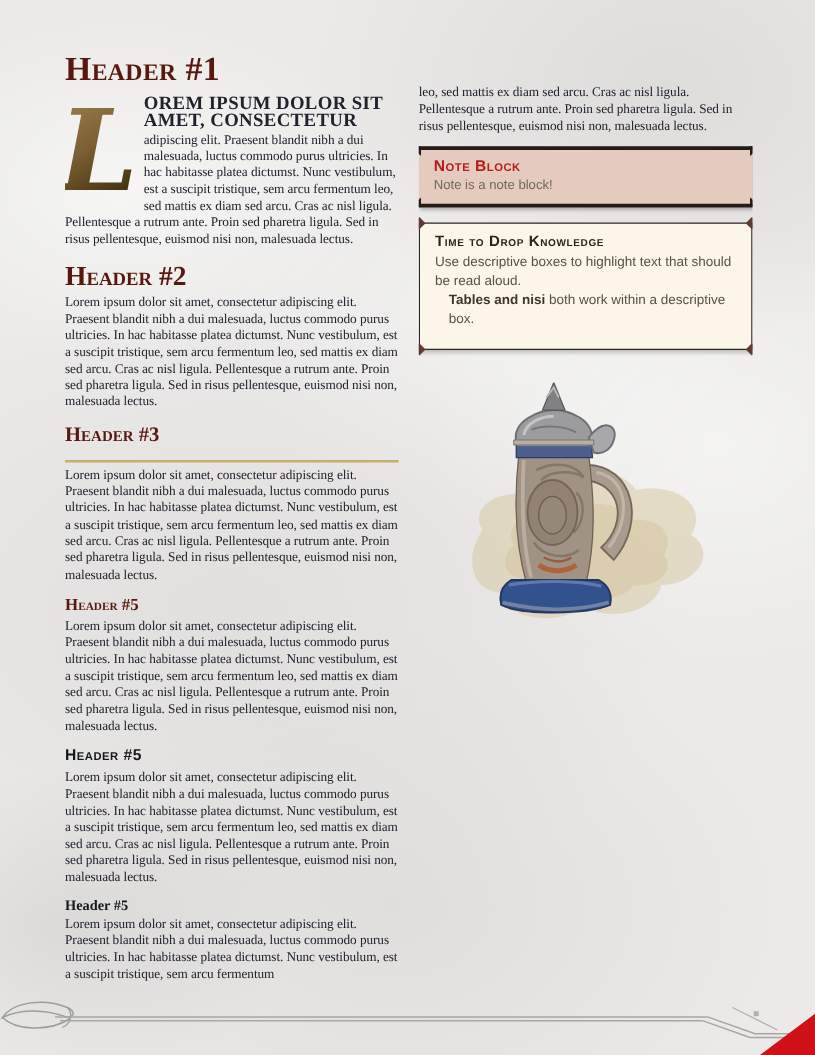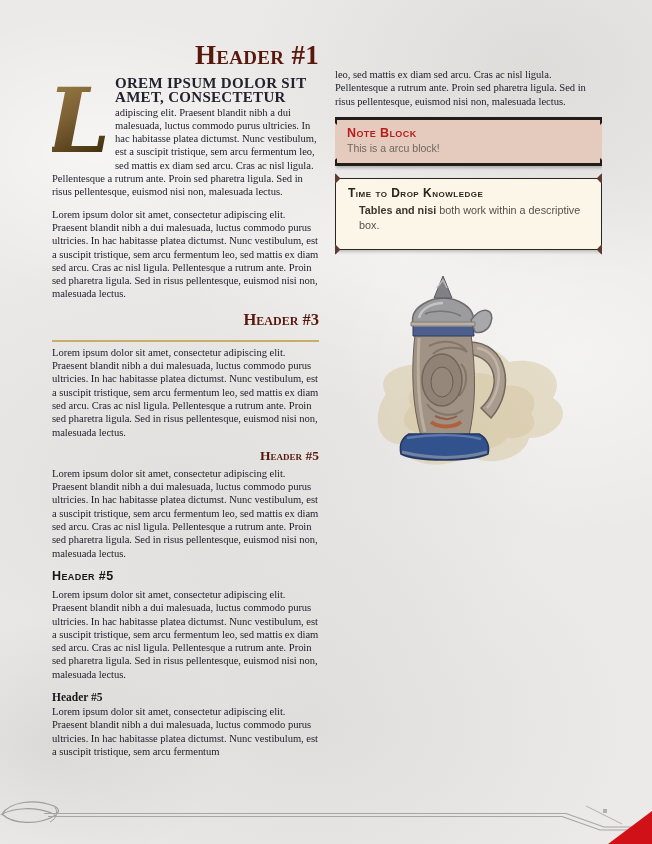--- a/index.html
+++ b/index.html
@@ -24,21 +24,21 @@
   .col-left{left:52px;top:40px;height:768px;}
   .col-right{left:335px;top:68px;height:740px;}
 
   p.body{
     margin:0 0 9px 0;
     font-size:10.6px;line-height:13.3px;
     color:#22222e;letter-spacing:-0.05px;
   }
   h1.hb,h2.hb,h3.hb,h4.hb{
     font-family:"Liberation Serif",serif;
-    font-variant:small-caps;color:#58180D;margin:0;font-weight:bold;text-align:right;
+    font-variant:small-caps;color:#58180D;margin:0;font-weight:bold;
   }
   h1.hb{font-size:27px;line-height:30px;margin-bottom:7px;letter-spacing:.3px;}
   h2.hb{font-size:22px;line-height:25px;margin-top:6px;margin-bottom:3px;}
   h3.hb{font-size:16.5px;line-height:19px;margin-top:5px;margin-bottom:4px;
         border-bottom:2px solid #c9ad6a;padding-bottom:11px;}
   h4.hb{font-size:13.5px;line-height:16px;margin-top:4px;margin-bottom:3px;}
   h5.hb{
     font-family:"Liberation Sans",sans-serif;font-variant:small-caps;
     color:#17171b;font-size:12.5px;line-height:15px;font-weight:bold;
     margin:6px 0 4px 0;letter-spacing:.4px;
@@ -117,20 +117,21 @@
           <linearGradient id="dcg" x1="0" y1="0" x2="0.35" y2="1">
             <stop offset="0" stop-color="#a4884e"></stop>
             <stop offset="0.55" stop-color="#7c5f33"></stop>
             <stop offset="1" stop-color="#41300f"></stop>
           </linearGradient>
         </defs>
         <text x="-5" y="72" font-family="'DejaVu Serif', serif" font-style="italic" font-weight="bold" font-size="90" fill="url(#dcg)">L</text>
       </svg><span class="lead-caps">OREM IPSUM DOLOR SIT AMET, CONSECTETUR</span><span> adipiscing elit. Praesent blandit nibh a dui malesuada, luctus commodo purus ultricies. In hac habitasse platea dictumst. Nunc vestibulum, est a suscipit tristique, sem arcu fermentum leo, sed mattis ex diam sed arcu. Cras ac nisl ligula. Pellentesque a rutrum ante. Proin sed pharetra ligula. Sed in risus pellentesque, euismod nisi non, malesuada lectus.</span>
     </p>
 
+    <h2 class="hb">Header #2</h2>
     <p class="body">Lorem ipsum dolor sit amet, consectetur adipiscing elit. Praesent blandit nibh a dui malesuada, luctus commodo purus ultricies. In hac habitasse platea dictumst. Nunc vestibulum, est a suscipit tristique, sem arcu fermentum leo, sed mattis ex diam sed arcu. Cras ac nisl ligula. Pellentesque a rutrum ante. Proin sed pharetra ligula. Sed in risus pellentesque, euismod nisi non, malesuada lectus.</p>
 
     <h3 class="hb">Header #3</h3>
     <p class="body">Lorem ipsum dolor sit amet, consectetur adipiscing elit. Praesent blandit nibh a dui malesuada, luctus commodo purus ultricies. In hac habitasse platea dictumst. Nunc vestibulum, est a suscipit tristique, sem arcu fermentum leo, sed mattis ex diam sed arcu. Cras ac nisl ligula. Pellentesque a rutrum ante. Proin sed pharetra ligula. Sed in risus pellentesque, euismod nisi non, malesuada lectus.</p>
 
     <h4 class="hb">Header #5</h4>
     <p class="body">Lorem ipsum dolor sit amet, consectetur adipiscing elit. Praesent blandit nibh a dui malesuada, luctus commodo purus ultricies. In hac habitasse platea dictumst. Nunc vestibulum, est a suscipit tristique, sem arcu fermentum leo, sed mattis ex diam sed arcu. Cras ac nisl ligula. Pellentesque a rutrum ante. Proin sed pharetra ligula. Sed in risus pellentesque, euismod nisi non, malesuada lectus.</p>
 
     <h5 class="hb">Header #5</h5>
     <p class="body">Lorem ipsum dolor sit amet, consectetur adipiscing elit. Praesent blandit nibh a dui malesuada, luctus commodo purus ultricies. In hac habitasse platea dictumst. Nunc vestibulum, est a suscipit tristique, sem arcu fermentum leo, sed mattis ex diam sed arcu. Cras ac nisl ligula. Pellentesque a rutrum ante. Proin sed pharetra ligula. Sed in risus pellentesque, euismod nisi non, malesuada lectus.</p>
@@ -141,29 +142,30 @@
 
   <div class="col col-right">
     <p class="body">leo, sed mattis ex diam sed arcu. Cras ac nisl ligula. Pellentesque a rutrum ante. Proin sed pharetra ligula. Sed in risus pellentesque, euismod nisi non, malesuada lectus.</p>
 
     <div class="note">
       <span class="wing wing-tl"></span>
       <span class="wing wing-tr"></span>
       <span class="wing wing-bl"></span>
       <span class="wing wing-br"></span>
       <p class="note-title">Note Block</p>
-      <p class="note-body">This is a arcu block!</p>
+      <p class="note-body">Note is a note block!</p>
     </div>
 
     <div class="descbox">
       <span class="diamond dia-tl"></span>
       <span class="diamond dia-tr"></span>
       <span class="diamond dia-bl"></span>
       <span class="diamond dia-br"></span>
       <p class="desc-title">Time to Drop Knowledge</p>
+      <p class="desc-body">Use descriptive boxes to highlight text that should be read aloud.</p>
       <p class="desc-body desc-indent"><span class="lead-bold">Tables and nisi</span><span> both work within a descriptive box.</span></p>
     </div>
 
     <div class="stein-wrap">
       <svg width="256" height="198" viewBox="0 0 256 198">
 
         <path d="M45,118 C32,96 66,82 96,92 C108,64 152,64 168,86 C200,80 226,98 212,122 C234,136 216,162 188,162 C184,182 150,192 128,180 C98,196 64,188 58,168 C36,166 30,140 45,118 Z" fill="#d6c69e" opacity="0.5"></path>
         <path d="M70,130 C60,112 86,100 108,108 C120,92 156,94 166,110 C186,108 200,122 190,138 C200,150 186,164 166,162 C158,174 132,178 118,168 C98,178 76,172 74,156 C60,152 60,140 70,130 Z" fill="#cdbb8f" opacity="0.35"></path>
 
         <path d="M128,66 C166,66 176,112 150,142 L140,132 C162,112 156,80 126,78 Z" fill="#a99c8e" stroke="#756759" stroke-width="1.5"></path>

